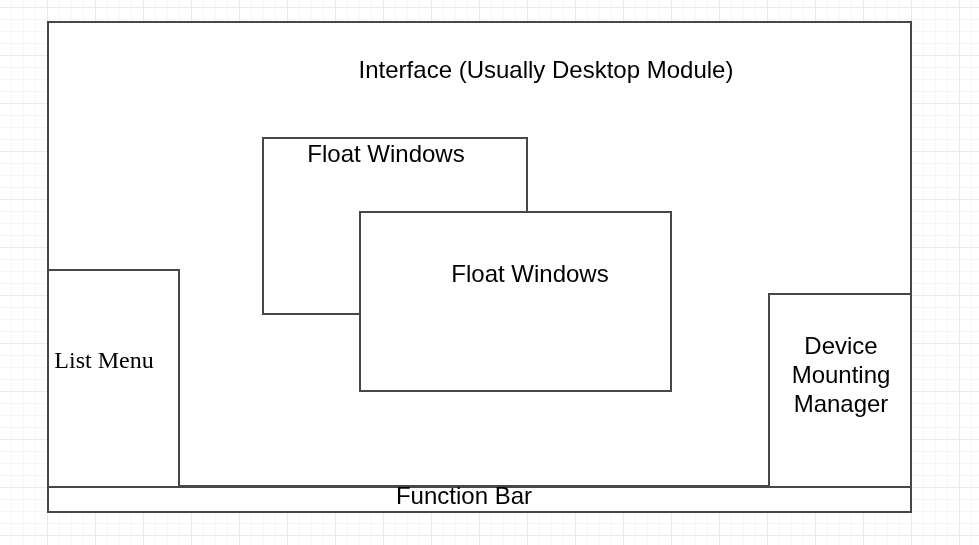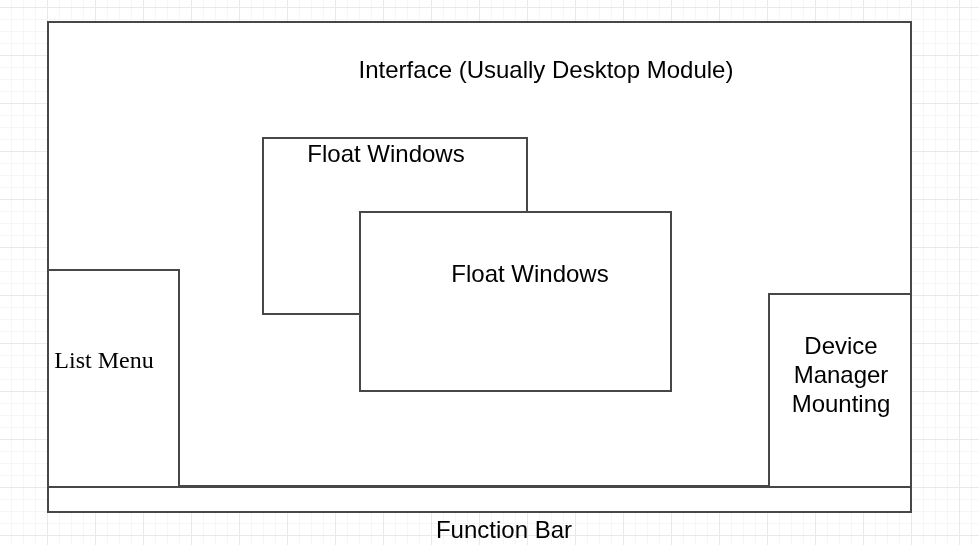--- a/index.html
+++ b/index.html
@@ -48,21 +48,21 @@
     color:var(--text);
     text-align:center;
     white-space:nowrap;
     pointer-events:none;
   }
   #l-interface   {left:498px; top:55px;margin-left:48px;}
   #l-float-back  {left:386px; top:139px;}
   #l-float-front {left:530px; top:259px;}
   #l-list-menu   {left:104px; top:346px;font-family:Liberation Serif, serif;}
   #l-device      {left:841px; top:331px;}
-  #l-function-bar{left:504px; top:481px;margin-top:34px;}
+  #l-function-bar{left:464px; top:481px;}
 </style>
 </head>
 <body>
 
 <div class="canvas">
 
   <div class="node" id="n-interface"></div>
   <div class="node" id="n-float-back"></div>
   <div class="node" id="n-float-front"></div>
   <div class="node" id="n-list-menu"></div>
@@ -76,19 +76,19 @@
   </div>
 
   <div class="lbl" id="l-float-front">
     <div>Float Windows</div>
   </div>
 
   <div class="lbl" id="l-list-menu">List Menu</div>
 
   <div class="lbl" id="l-device">
     <div>Device</div>
+    <div>Mounting</div>
     <div>Manager</div>
-    <div>Mounting</div>
   </div>
 
   <div class="lbl" id="l-function-bar">Function Bar</div>
 
 </div>
 
 </body></html>

